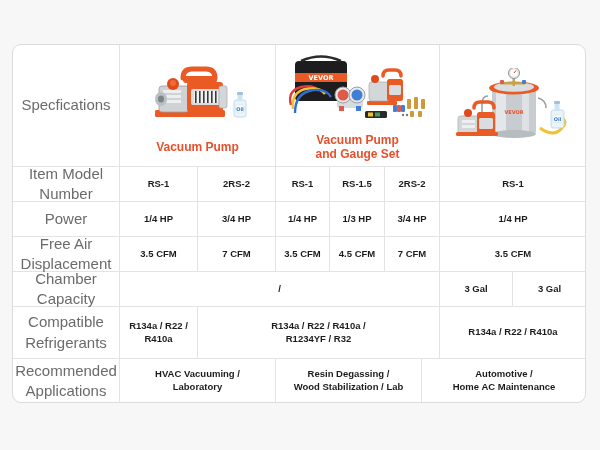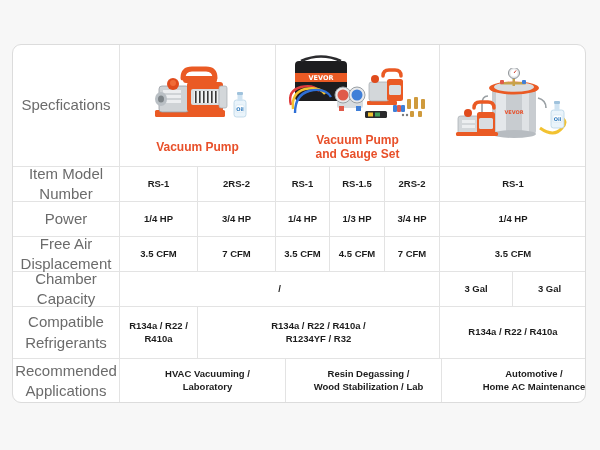--- a/index.html
+++ b/index.html
@@ -33,21 +33,20 @@
     flex-direction: column;
   }
   .row {
     display: flex;
     width: 100%;
     border-bottom: 1px solid #e3e3e3;
     box-sizing: border-box;
   }
   .row:last-child {
     border-bottom: none;
-    gap: 10px;
   }
   .cell {
     box-sizing: border-box;
     border-right: 1px solid #e3e3e3;
     display: flex;
     align-items: center;
     justify-content: center;
     text-align: center;
     font-size: 9.5px;
     font-weight: bold;

